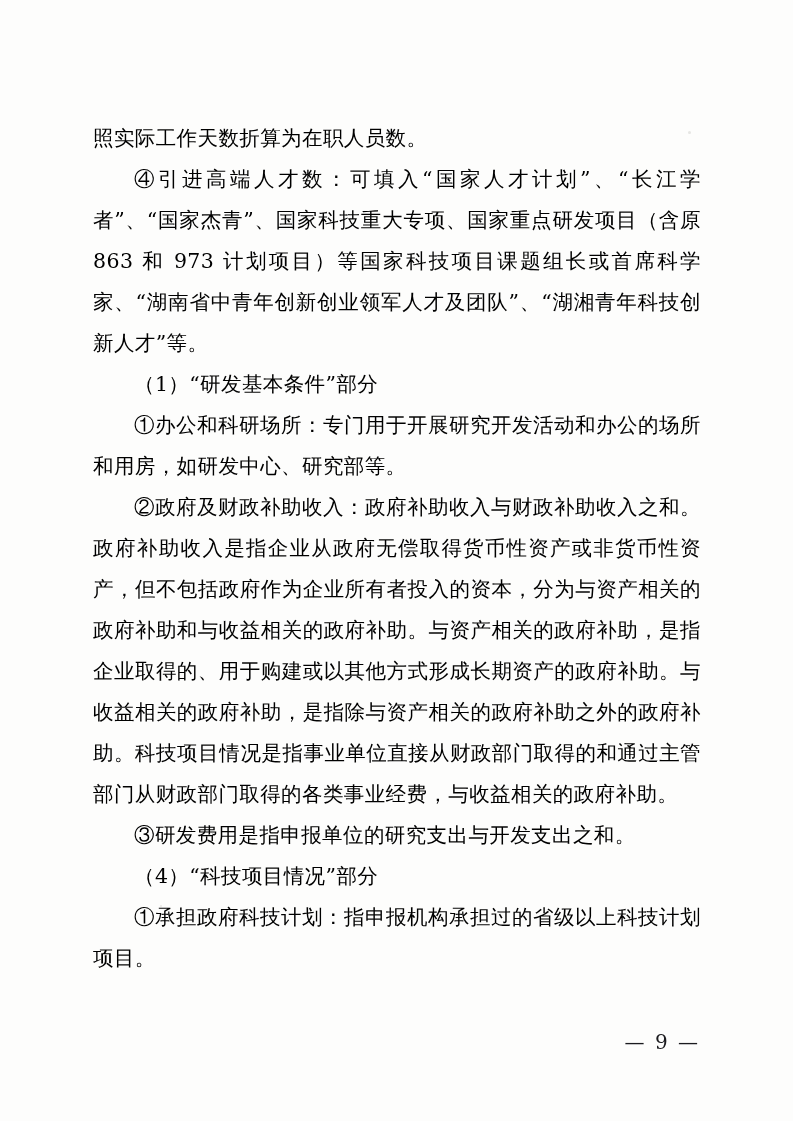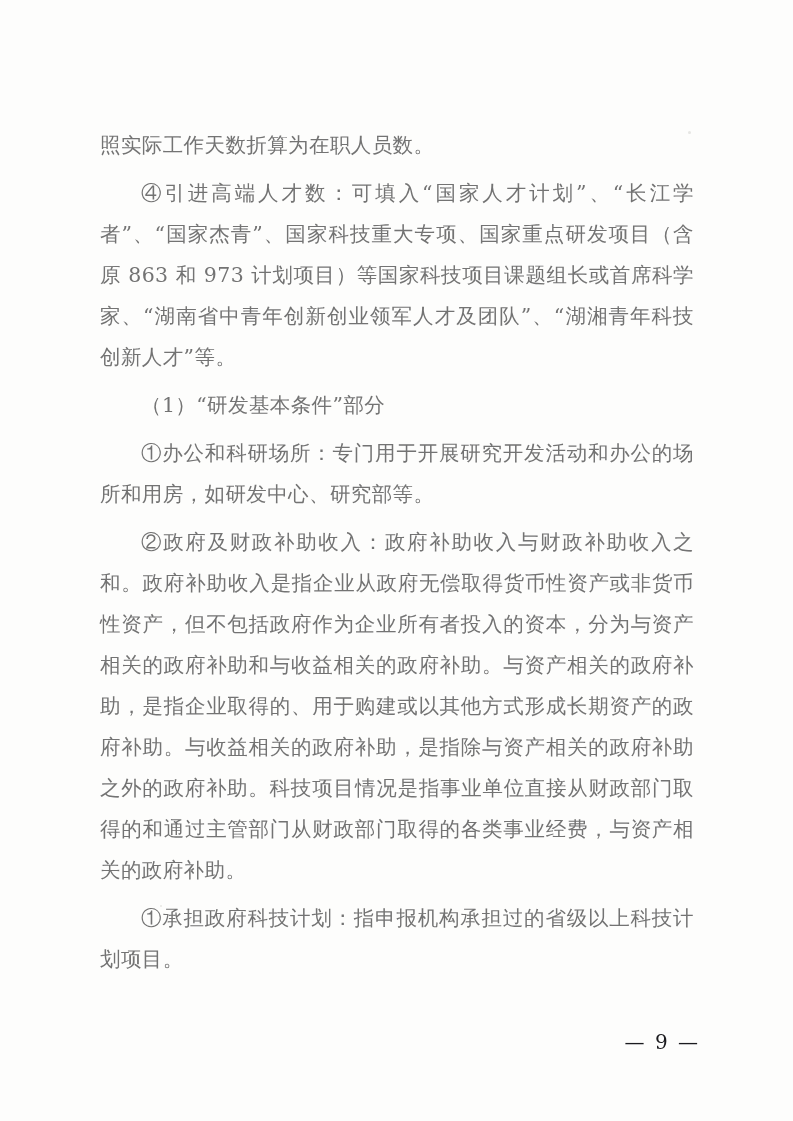--- a/index.html
+++ b/index.html
@@ -22,25 +22,25 @@
   }
   .page-inner {
     position: absolute;
     left: 93px;
     top: 118px;
     width: 608px;
   }
   .para {
     font-size: 20.5px;
     line-height: 41px;
-    color: #737373;
+    color: #000000;
     letter-spacing: 0.4px;
     text-align: justify;
     text-justify: inter-ideograph;
-    margin: 7px;
+    margin: 0;
     font-family: "DejaVu Serif", serif;
   }
   .indent {
     text-indent: 41px;
   }
   .bold {
     font-weight: normal;
     letter-spacing: 0.6px;
   }
   .page-number {
@@ -74,25 +74,27 @@
     <p class="para">照实际工作天数折算为在职人员数。</p>
 
 
     <p class="para indent">④引进高端人才数：可填入“国家人才计划”、“长江学者”、“国家杰青”、国家科技重大专项、国家重点研发项目（含原 863 和 973 计划项目）等国家科技项目课题组长或首席科学家、“湖南省中青年创新创业领军人才及团队”、“湖湘青年科技创新人才”等。</p>
 
     <p class="para indent">（1）“研发基本条件”部分</p>
 
     <p class="para indent">①办公和科研场所：专门用于开展研究开发活动和办公的场所和用房，如研发中心、研究部等。</p>
 
     <p class="para indent">
-      <span>②政府及财政补助收入：政府补助收入与财政补助收入之和。</span><span class="bold">政府补助收入</span><span>是指企业从政府无偿取得货币性资产或非货币性资产，但不包括政府作为企业所有者投入的资本，分为与资产相关的政府补助和与收益相关的政府补助。与资产相关的政府补助，是指企业取得的、用于购建或以其他方式形成长期资产的政府补助。与收益相关的政府补助，是指除与资产相关的政府补助之外的政府补助。</span><span class="bold">科技项目情况</span><span>是指事业单位直接从财政部门取得的和通过主管部门从财政部门取得的各类事业经费，与资产相关的政府补助。</span>
+      <span>②政府及财政补助收入：政府补助收入与财政补助收入之和。</span><span class="bold">政府补助收入</span><span>是指企业从政府无偿取得货币性资产或非货币性资产，但不包括政府作为企业所有者投入的资本，分为与资产相关的政府补助和与收益相关的政府补助。与资产相关的政府补助，是指企业取得的、用于购建或以其他方式形成长期资产的政府补助。与收益相关的政府补助，是指除与资产相关的政府补助之外的政府补助。</span><span class="bold">科技项目情况</span><span>是指事业单位直接从财政部门取得的和通过主管部门从财政部门取得的各类事业经费，与收益相关的政府补助。</span>
     </p>
 
+    <p class="para indent">③研发费用是指申报单位的研究支出与开发支出之和。</p>
 
 
+    <p class="para indent">（4）“科技项目情况”部分</p>
 
     <p class="para indent">①承担政府科技计划：指申报机构承担过的省级以上科技计划项目。</p>
 
   </div>
 
   <div class="page-number">— 9 —</div>
 
 </div>
 
 </body></html>

